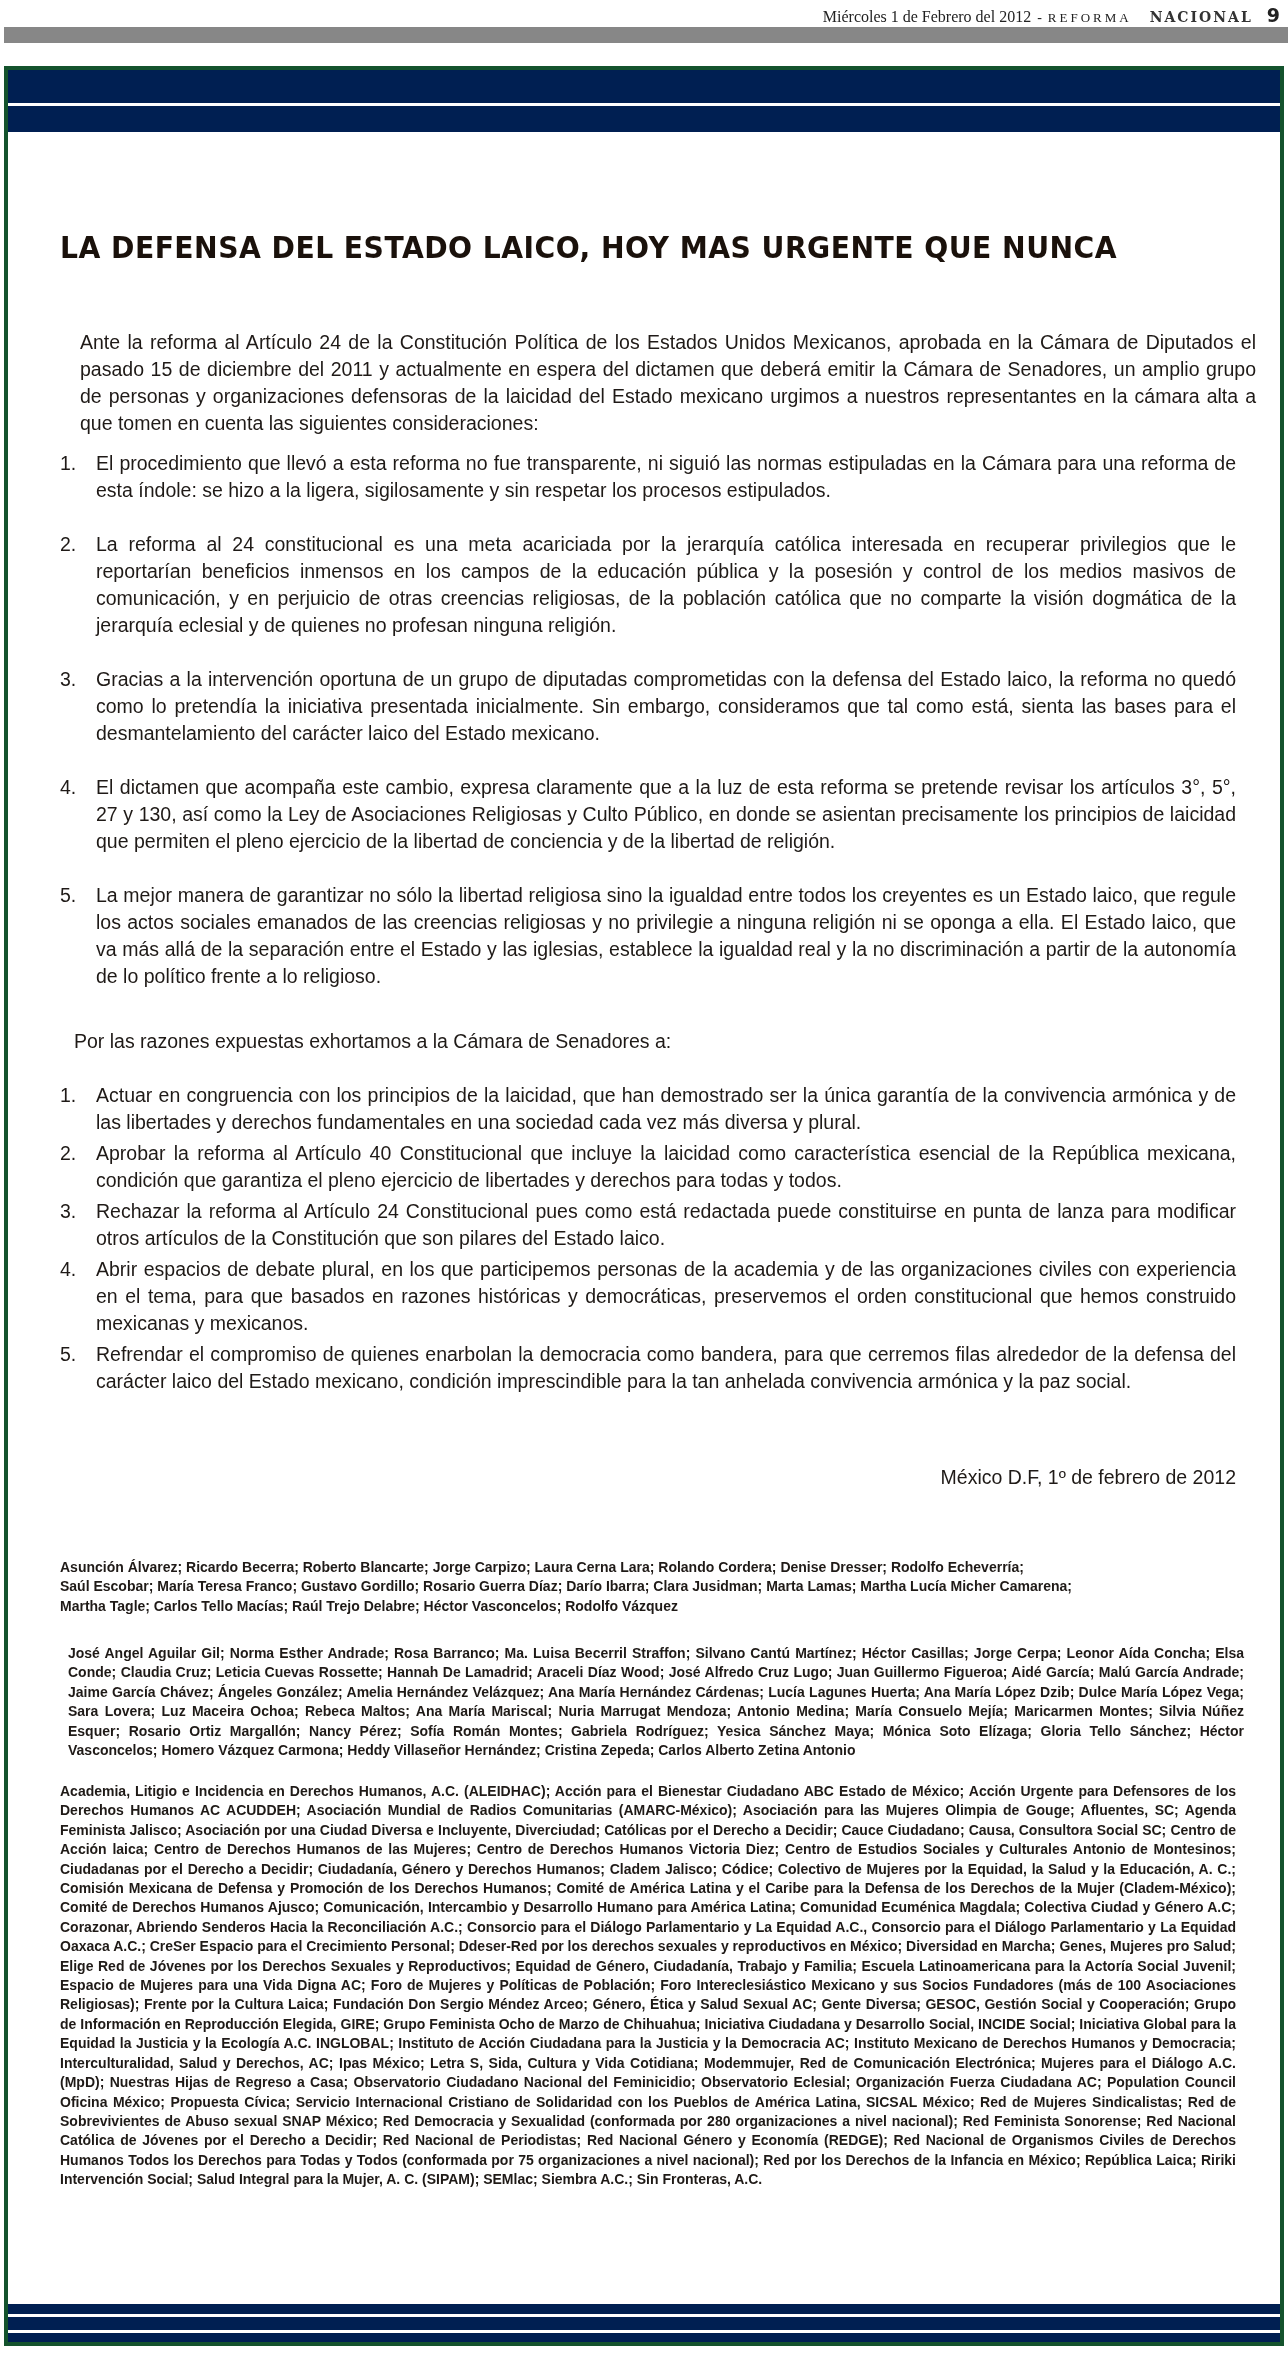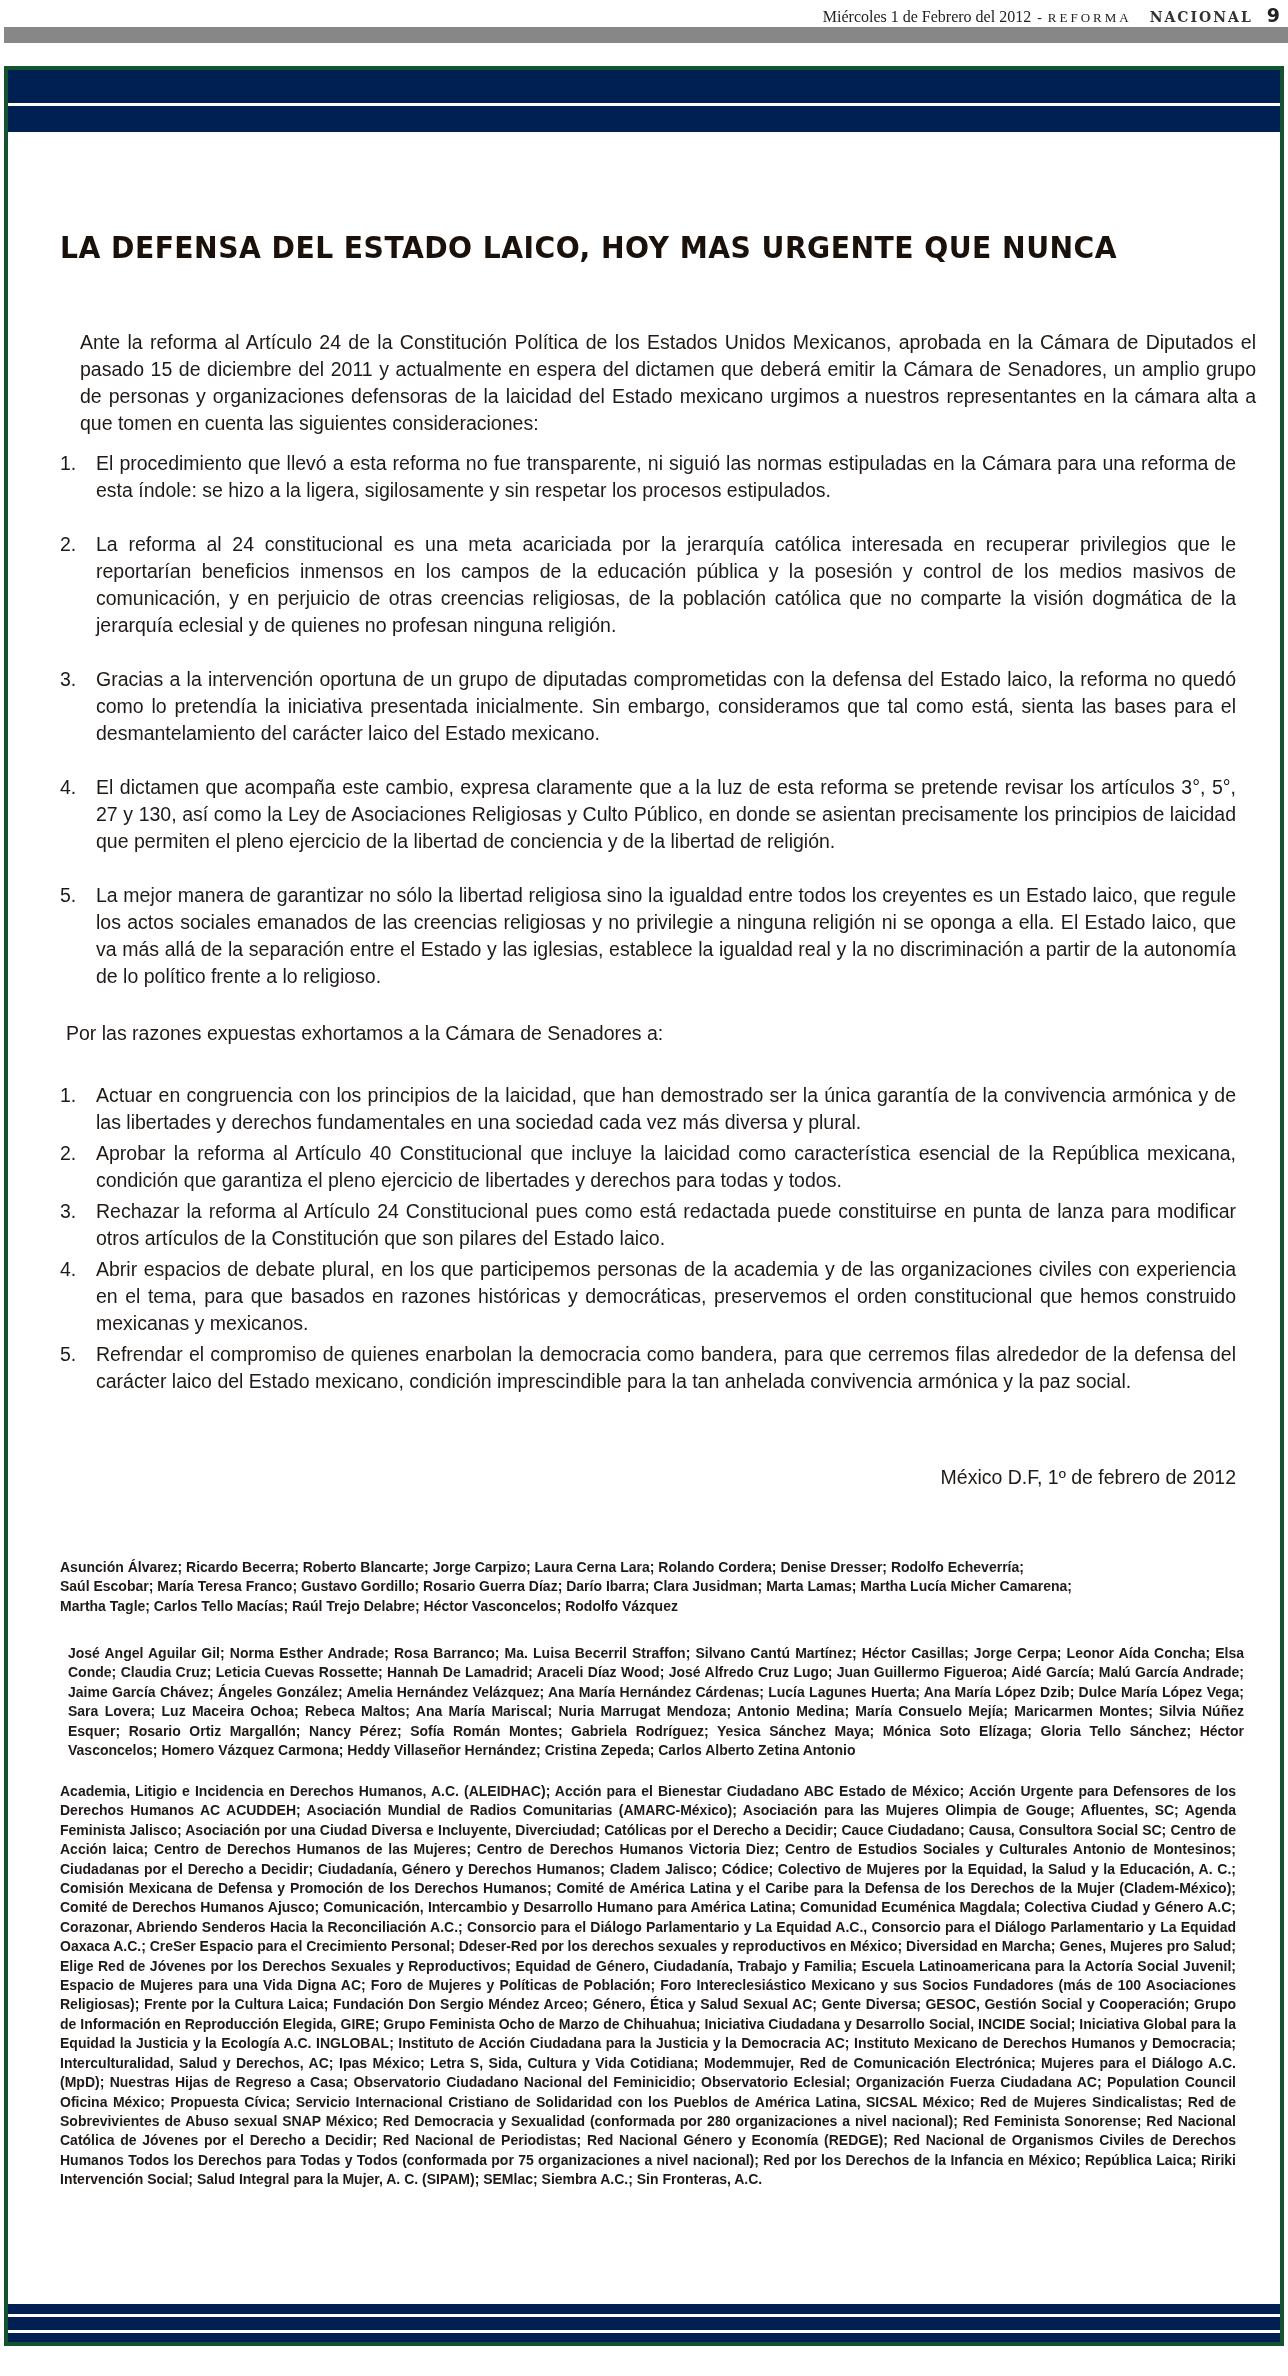--- a/index.html
+++ b/index.html
@@ -27,21 +27,21 @@
 
   .title { position: absolute; top: 160px; left: 0; width: 1176px; margin: 0; font-family: "DejaVu Sans", sans-serif; font-weight: bold; font-size: 30px; letter-spacing: 0.5px; color: #1a110b; transform: scaleX(0.94); transform-origin: left; white-space: nowrap; }
 
   .body-text { font-size: 19.5px; line-height: 27px; text-align: justify; color: #1f1a17; }
   .intro { position: absolute; top: 247px; left: 8px; width: 1176px; margin: 12px; }
 
   .considerations { position: absolute; top: 380px; left: 0; width: 1176px; margin: 0; padding: 0; list-style: none; }
   .considerations li { position: relative; padding-left: 36px; margin-bottom: 27px; }
   .num { position: absolute; left: 0; top: 0; }
 
-  .exhort { position: absolute; top: 950px; left: 6px; margin: 0; }
+  .exhort { position: absolute; top: 950px; left: 6px; margin: 8px; }
 
   .requests { position: absolute; top: 1012px; left: 0; width: 1176px; margin: 0; padding: 0; list-style: none; }
   .requests li { position: relative; padding-left: 36px; margin-bottom: 4px; }
 
   .dateline { position: absolute; top: 1394px; right: 0; margin: 0; text-align: right; }
 
   .signers { font-weight: bold; font-size: 14px; line-height: 19.4px; color: #1f1a17; }
   .signers-prominent { position: absolute; top: 1488px; left: 0; width: 1176px; margin: 0; }
   .signers-prominent span { display: block; }
   .signers-individuals { position: absolute; top: 1566px; left: 0; width: 1176px; margin: 8px; text-align: justify; }

